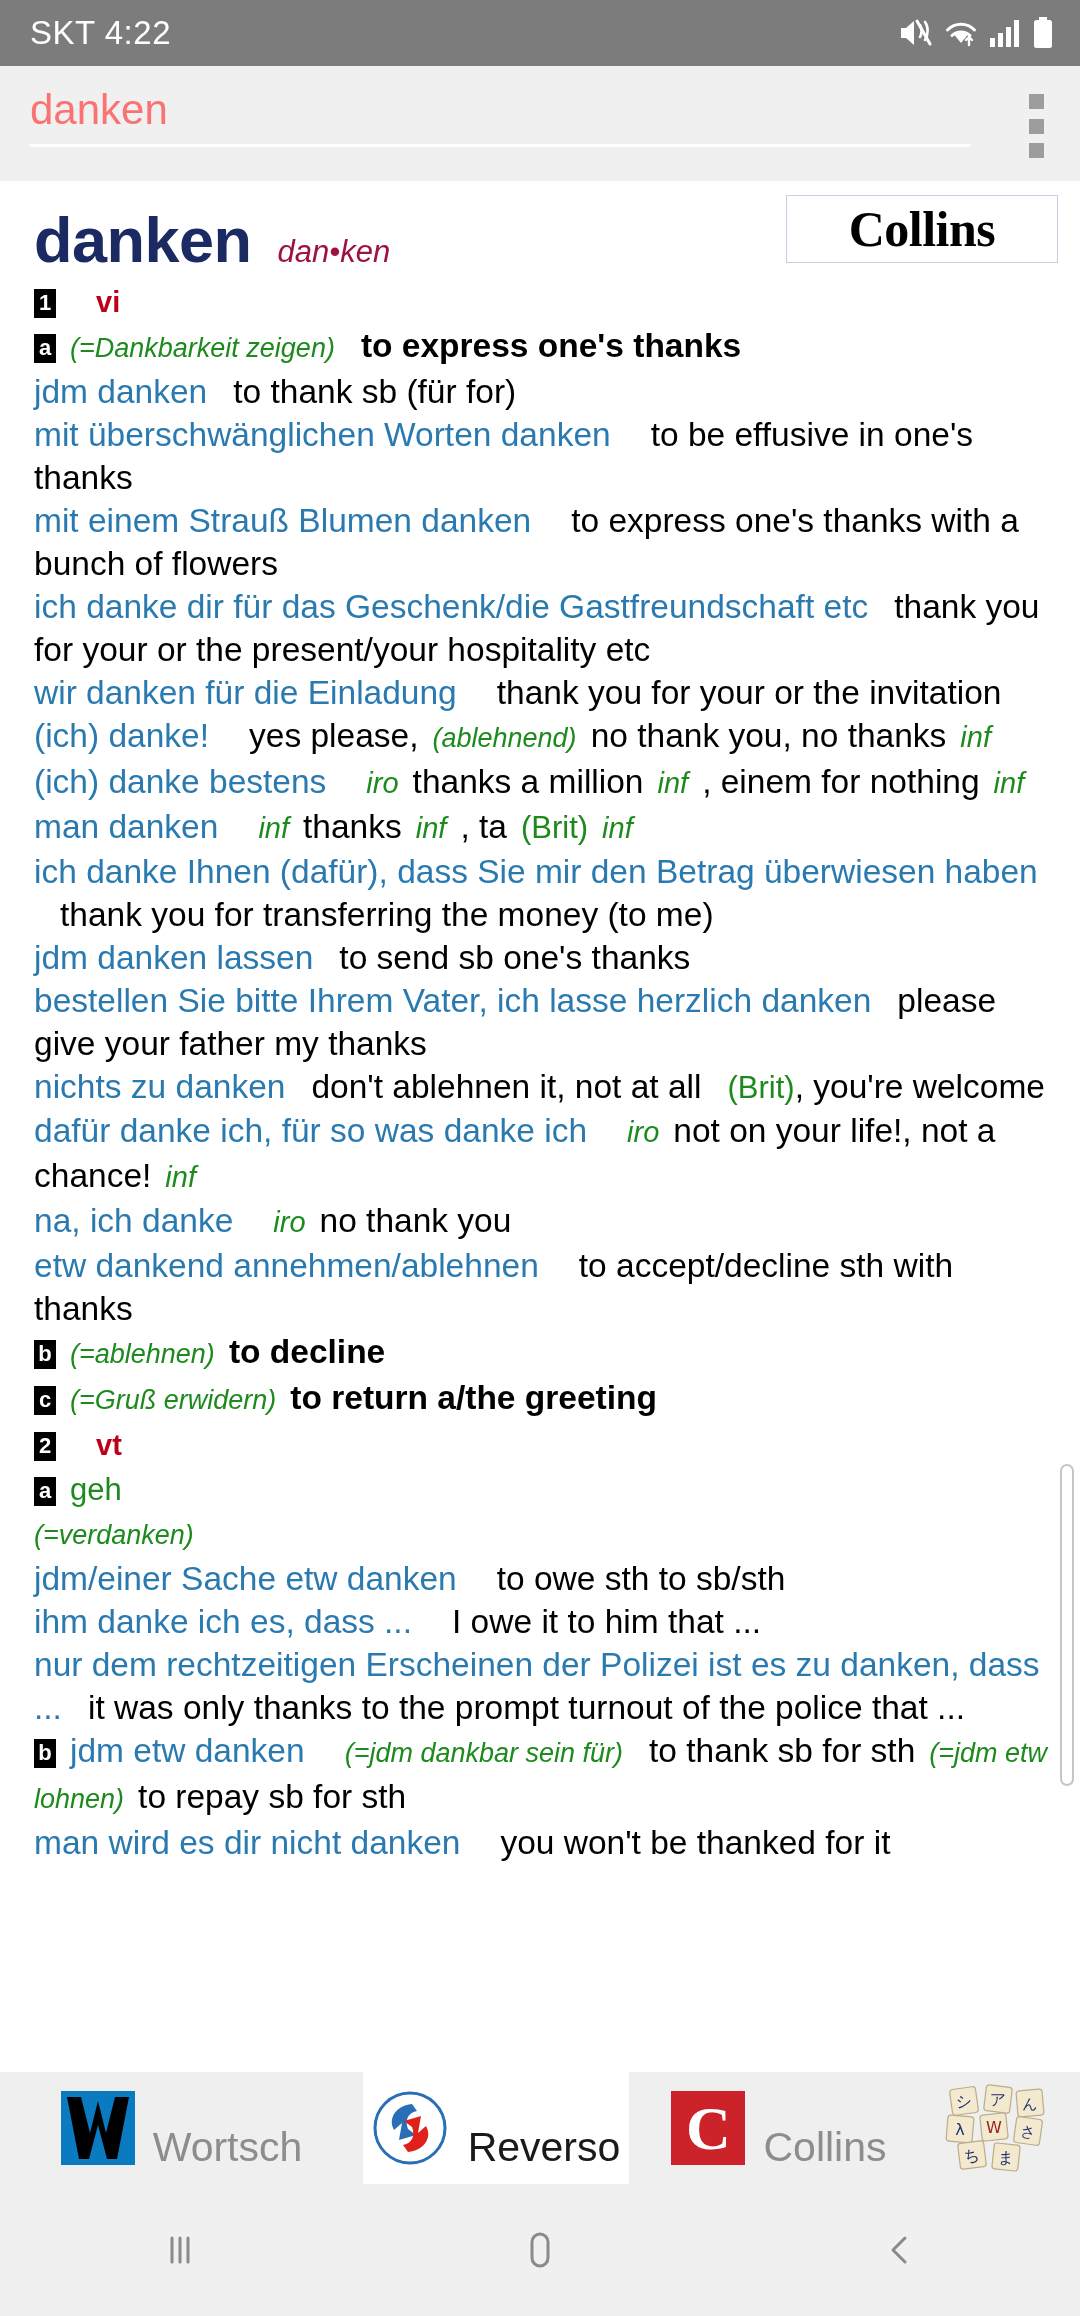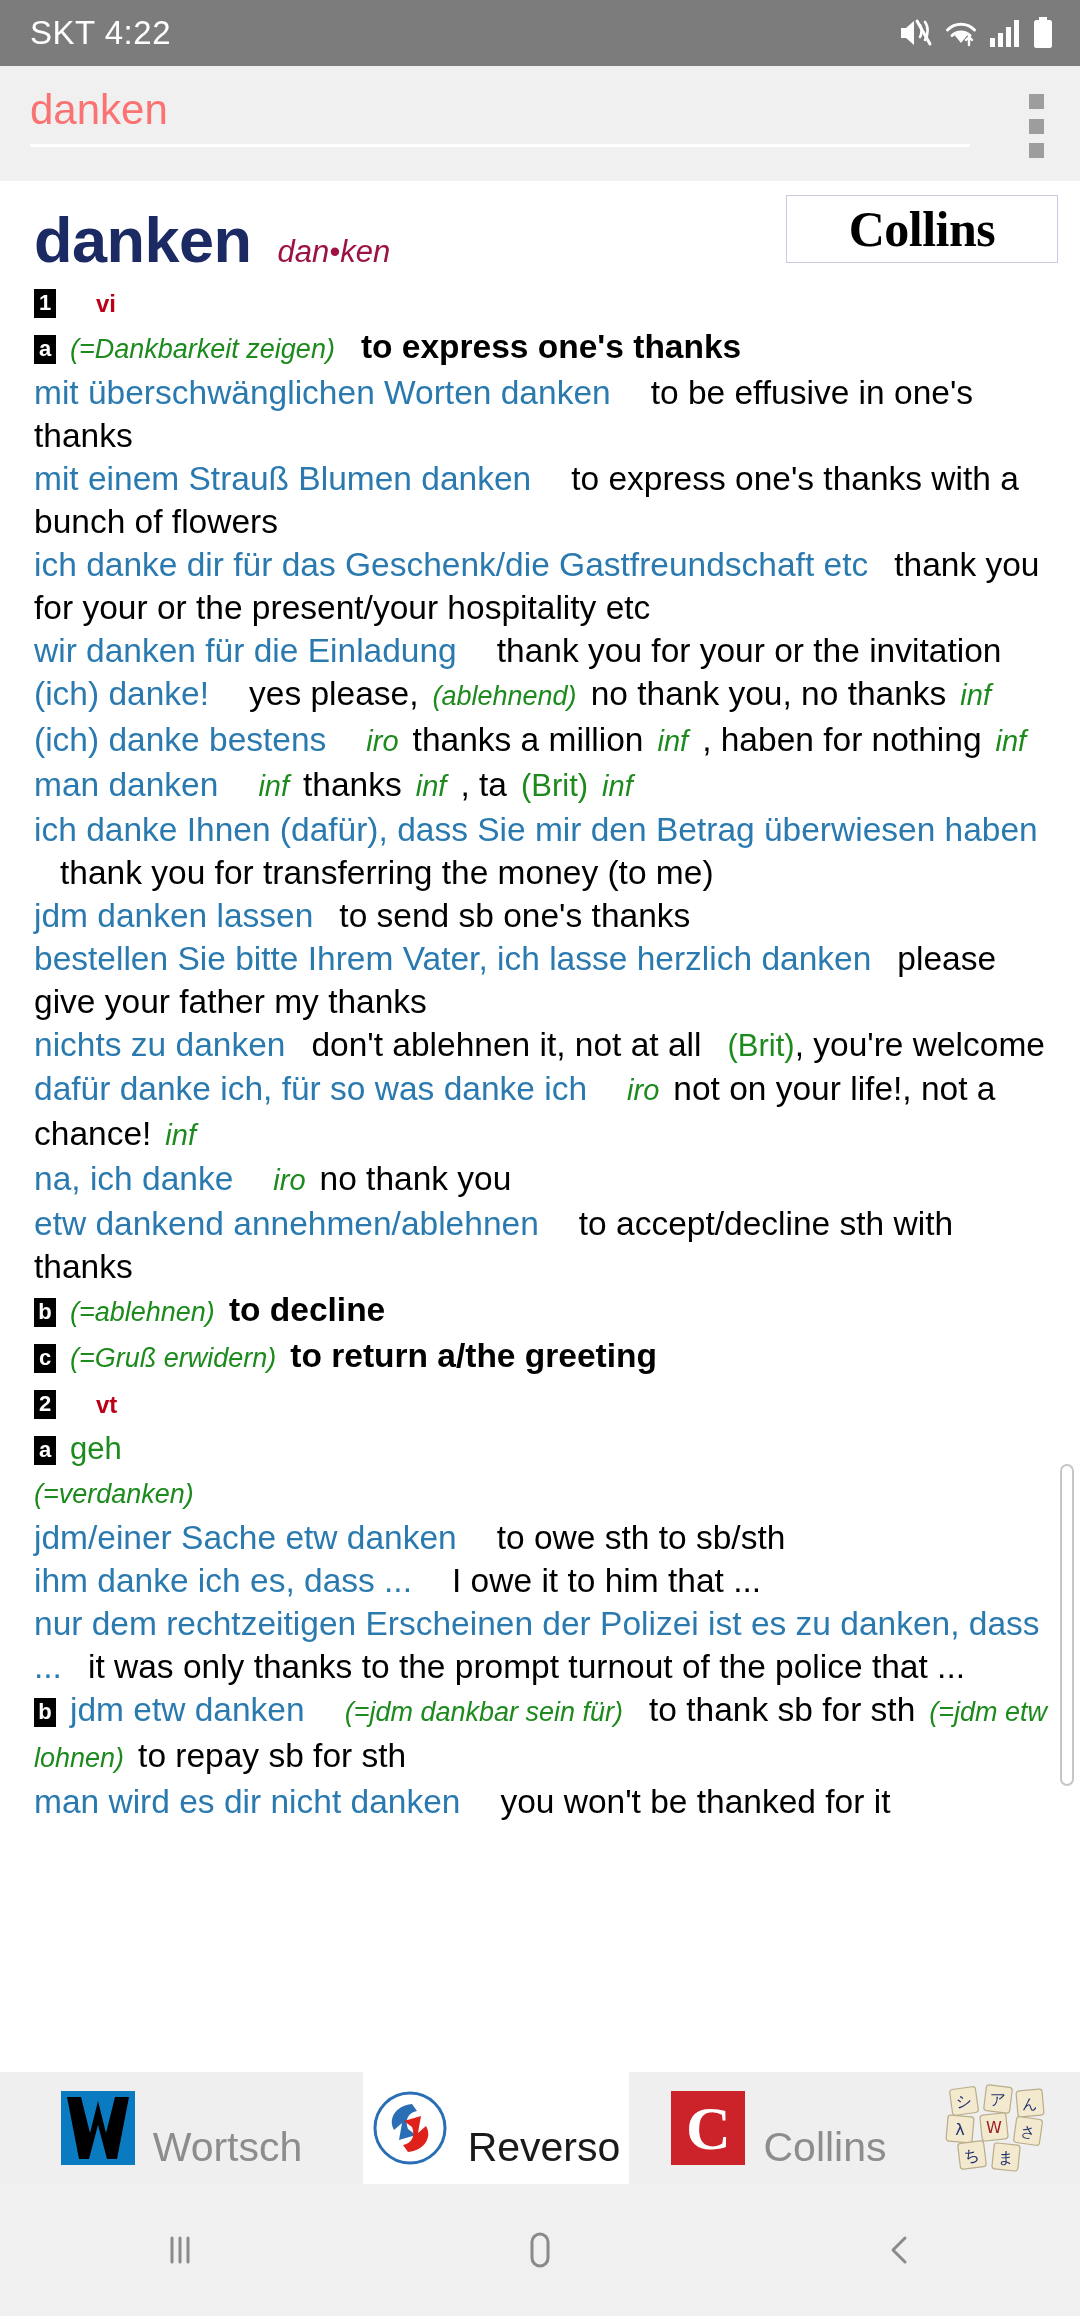--- a/index.html
+++ b/index.html
@@ -69,21 +69,21 @@
   
   .dict { font-size:33.5px; line-height:43px; color:#000; }
   .dict .ln { margin:0; }
 
   .marker {
     display:inline-block; background:#000; color:#fff;
     font-size:22px; line-height:24px; font-weight:700;
     min-width:22px; text-align:center; padding:2px 3px 3px 3px;
     vertical-align:2px; font-family:"Liberation Sans", sans-serif;
   }
-  .pos  { color:#bb0018; font-weight:700; font-size:24px; }
+  .pos  { color:#bb0018; font-weight:700; font-size:29px; }
   .gloss{ color:#1d8a1d; font-style:italic; font-size:27px; }
   .lbl  { color:#1d8a1d; font-style:italic; font-size:29px; }
   .reg  { color:#1d8a1d; font-size:31px; }
   .de   { color:#2a7ab0; }
   .en   { color:#000; }
   .enb  { color:#000; font-weight:700; }
   .sp   { display:inline-block; width:26px; }
   .sp-s { display:inline-block; width:14px; }
   .sp-l { display:inline-block; width:40px; }
 
@@ -195,32 +195,33 @@
         <div class="hw">danken</div>
         <div class="syl">dan•ken</div>
       </div>
 
       <div class="dict">
 
         <div class="ln"><span class="marker">1</span><span class="sp-l"></span><span class="pos">vi</span></div>
 
         <div class="ln"><span class="marker">a</span><span class="sp-s"></span><span class="gloss">(=Dankbarkeit zeigen)</span><span class="sp"></span><span class="enb">to express one's thanks</span></div>
 
+        <div class="ln"><span class="de">jdm danken</span><span class="sp"></span><span class="en">to thank sb (für for)</span></div>
 
         <div class="ln"><span class="de">mit überschwänglichen Worten danken</span><span class="sp-l"></span><span class="en">to be effusive in one's thanks</span></div>
 
         <div class="ln"><span class="de">mit einem Strauß Blumen danken</span><span class="sp-l"></span><span class="en">to express one's thanks with a bunch of flowers</span></div>
 
         <div class="ln"><span class="de">ich danke dir für das Geschenk/die Gastfreundschaft etc</span><span class="sp"></span><span class="en">thank you for your or the present/your hospitality etc</span></div>
 
         <div class="ln"><span class="de">wir danken für die Einladung</span><span class="sp-l"></span><span class="en">thank you for your or the invitation</span></div>
 
         <div class="ln"><span class="de">(ich) danke!</span><span class="sp-l"></span><span class="en">yes please,</span><span class="sp-s"></span><span class="gloss">(ablehnend)</span><span class="sp-s"></span><span class="en">no thank you, no thanks</span><span class="sp-s"></span><span class="lbl">inf</span></div>
 
-        <div class="ln"><span class="de">(ich) danke bestens</span><span class="sp-l"></span><span class="lbl">iro</span><span class="sp-s"></span><span class="en">thanks a million</span><span class="sp-s"></span><span class="lbl">inf</span><span class="sp-s"></span><span class="en">, haben for nothing</span><span class="sp-s"></span><span class="lbl">inf</span></div>
+        <div class="ln"><span class="de">(ich) danke bestens</span><span class="sp-l"></span><span class="lbl">iro</span><span class="sp-s"></span><span class="en">thanks a million</span><span class="sp-s"></span><span class="lbl">inf</span><span class="sp-s"></span><span class="en">, einem for nothing</span><span class="sp-s"></span><span class="lbl">inf</span></div>
 
         <div class="ln"><span class="de">man danken</span><span class="sp-l"></span><span class="lbl">inf</span><span class="sp-s"></span><span class="en">thanks</span><span class="sp-s"></span><span class="lbl">inf</span><span class="sp-s"></span><span class="en">, ta</span><span class="sp-s"></span><span class="reg">(Brit)</span><span class="sp-s"></span><span class="lbl">inf</span></div>
 
         <div class="ln"><span class="de">ich danke Ihnen (dafür), dass Sie mir den Betrag überwiesen haben</span><span class="sp"></span><span class="en">thank you for transferring the money (to me)</span></div>
 
         <div class="ln"><span class="de">jdm danken lassen</span><span class="sp"></span><span class="en">to send sb one's thanks</span></div>
 
         <div class="ln"><span class="de">bestellen Sie bitte Ihrem Vater, ich lasse herzlich danken</span><span class="sp"></span><span class="en">please give your father my thanks</span></div>
 
         <div class="ln"><span class="de">nichts zu danken</span><span class="sp"></span><span class="en">don't ablehnen it, not at all</span><span class="sp"></span><span class="reg">(Brit)</span><span class="en">, you're welcome</span></div>

